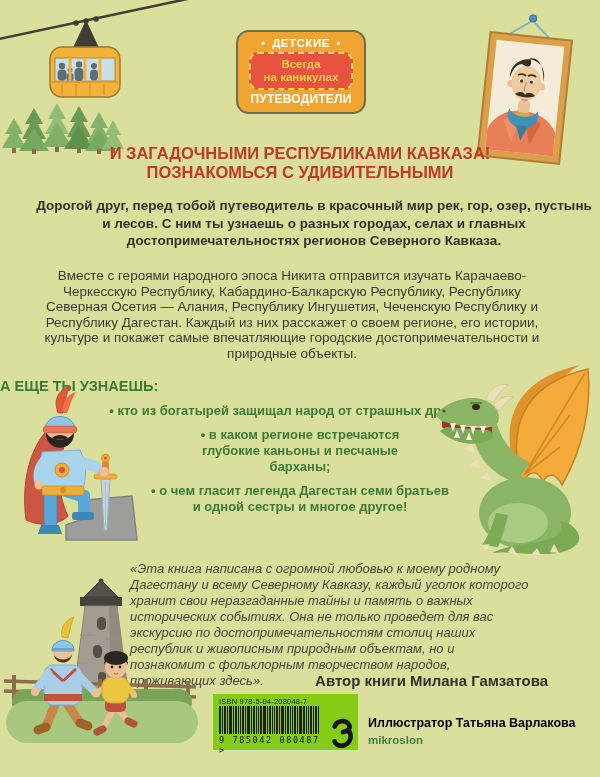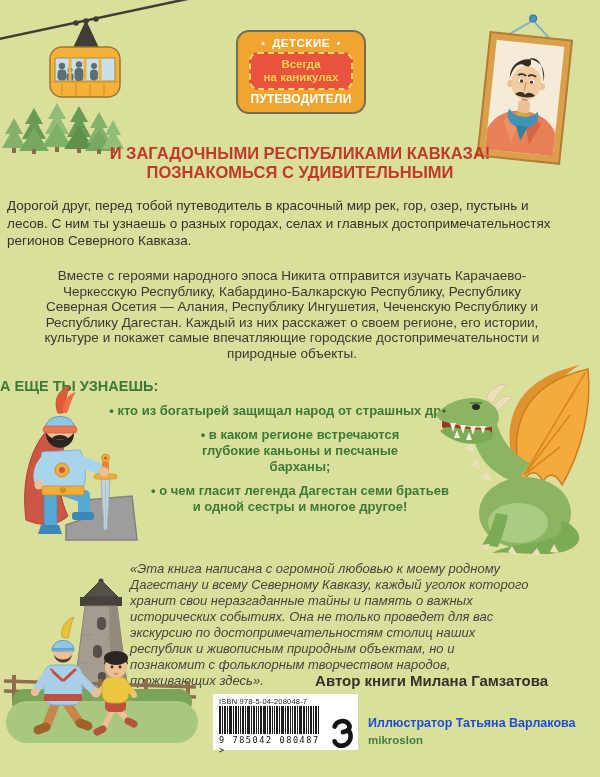--- a/index.html
+++ b/index.html
@@ -24,47 +24,47 @@
     margin-top:3px; width:104px; height:38px; background:#e85340;
     border:2px dashed #ffd95e; border-radius:9px; box-sizing:border-box;
     display:flex; flex-direction:column; align-items:center; justify-content:center;
     color:#ffd348; font-weight:bold; font-size:11.5px; line-height:1.15;
   }
   .badge-bottom{margin-top:2px; color:#ffffff; font-weight:bold; font-size:12px; letter-spacing:.2px;}
 
   
   .heading{left:0; top:144px; width:600px; text-align:center;
     color:#bf3a28; font-weight:800; font-size:16.5px; line-height:19px;}
-  .intro{left:7px; top:197px; width:564px; 
-    color:#33322c; font-weight:normal; font-size:13.5px; line-height:17.5px;}
+  .intro{left:32px; top:197px; width:564px; text-align:center;
+    color:#33322c; font-weight:bold; font-size:13.5px; line-height:17.5px;}
   .bodytext{left:42px; top:268px; width:500px; text-align:center;
     color:#3a3a32; font-weight:400; font-size:13.5px; line-height:15.5px;}
   .learn-heading{left:0; top:378px; width:600px; text-align:left;
     color:#3c7a37; font-weight:800; font-size:14.5px;}
   .bullets{left:0; top:403px; width:600px; display:flex; flex-direction:column; align-items:center;}
   .bullets > div{color:#3c7a37; font-weight:bold; font-size:13px; line-height:16px;
     text-align:center; margin-bottom:8px;}
   .bullets > div:nth-child(1){max-width:420px;}
   .bullets > div:nth-child(2){max-width:240px;}
   .bullets > div:nth-child(3){max-width:300px;}
   .bullets > div:nth-child(4){max-width:295px;}
 
   .quote{left:130px; top:561px; width:400px; color:#46453d;
     font-style:italic; font-size:13px; line-height:16px;}
   .author{right:52px; top:672px; color:#33322c; font-weight:bold; font-size:15px;}
 
   
-  .barcode-box{left:213px; top:694px; width:145px; height:56px; background:#ffffff;
+  .barcode-box{left:213px; top:694px; width:145px; height:56px; background:#84cc16;
     box-sizing:border-box; padding:3px 5px 0 6px;}
   .isbn{color:#1d1d1d; font-size:7.5px; letter-spacing:.2px;}
   .barcode-row{display:flex; align-items:center;}
   .bars-wrap{width:103px;}
   .digits{color:#111; font-family:"DejaVu Sans Mono", monospace; font-size:8.5px; letter-spacing:1.6px; margin-top:1px;}
   .pub-logo{margin-left:8px; margin-top:4px;}
-  .illustrator{left:368px; top:716px; color:#1d4ed8; font-weight:bold; font-size:12.5px;}
+  .illustrator{left:368px; top:716px; color:#000000; font-weight:bold; font-size:12.5px;}
   .studio{left:368px; top:734px; color:#3f7d3f; font-weight:600; font-size:11.5px;}
 </style>
 </head>
 <body>
 
 <div id="page">
 
   <svg class="abs" style="left:0;top:0" width="230" height="160" viewBox="0 0 230 160">
     <line x1="-6" y1="40" x2="192" y2="-2" stroke="#3e3e34" stroke-width="2.5"></line>
     <circle cx="76" cy="23" r="2.8" fill="#3e3e34"></circle>

